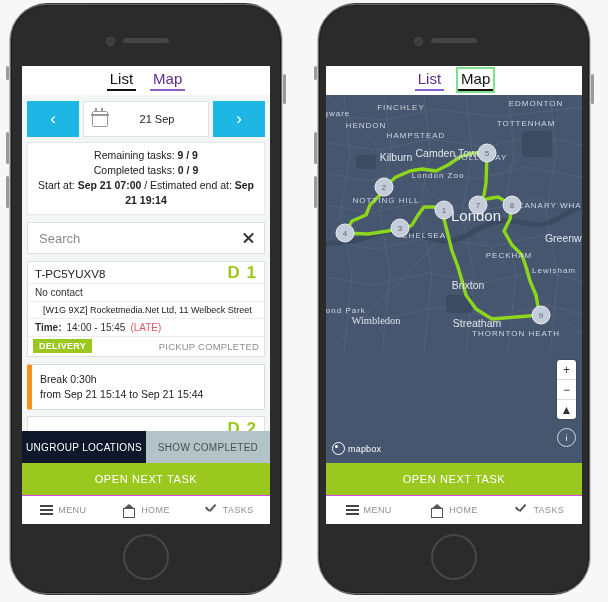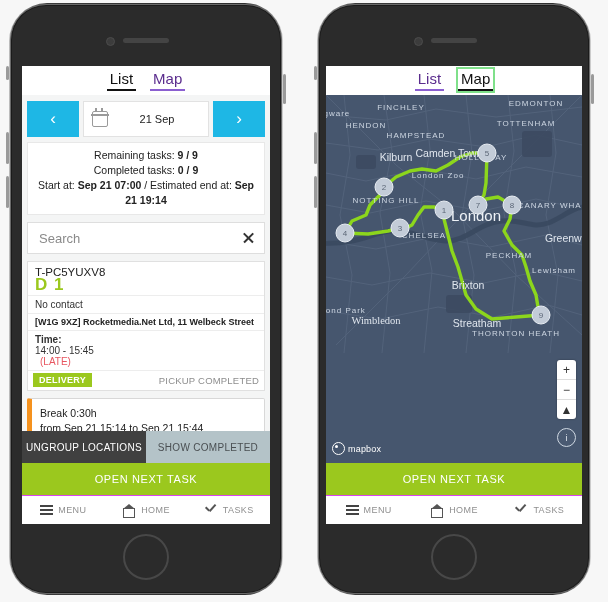--- a/index.html
+++ b/index.html
@@ -84,45 +84,45 @@
     display:flex;align-items:center;padding:0 9px;}
   .search-input{flex:1;border:none;outline:none;font-size:13px;color:#8a8a8a;
     font-family:"Liberation Sans",sans-serif;background:transparent;}
   .search-input::placeholder{color:#8a8a8a;}
   .xicon{width:13px;height:13px;position:relative;cursor:pointer;flex:none;}
   .xicon:before,.xicon:after{content:"";position:absolute;top:5.5px;left:0;width:13px;height:1.6px;background:#333;}
   .xicon:before{transform:rotate(45deg);} .xicon:after{transform:rotate(-45deg);}
 
   
   .card{background:#fff;border:1px solid #e0e0e0;margin:7px 5px 0;}
-  .crow{padding:3px 7px;border-bottom:1px solid #ededed;font-size:10px;color:#333;display:flex;align-items:flex-start;flex-direction:column;}
+  .crow{padding:3px 7px;border-bottom:1px solid #ededed;font-size:10px;color:#333;display:flex;align-items:flex-end;}
   .crow.head{padding:4px 7px 3px;}
   .crow:last-child{border-bottom:none;}
   .tid{font-size:11.5px;color:#222;flex:1;}
   .dcode{font-size:17px;color:#9bc81e;font-weight:bold;letter-spacing:1px;line-height:14px;}
-  .addr{font-size:9px;font-weight:bold;color:#222;}
+  .addr{font-size:9px;font-weight:normal;color:#222;margin-left:8px;}
   .tlabel{font-weight:bold;margin-right:5px;}
   .late{color:#e8555f;margin-left:5px;}
   .badges{display:flex;align-items:center;justify-content:space-between;padding:2px 5px 3px 5px;}
   .badge-del{background:#9bc81e;color:#fff;font-size:9px;font-weight:bold;padding:2px 6px;letter-spacing:.3px;}
   .badge-pick{color:#8d8d8d;font-size:9.5px;letter-spacing:.2px;}
 
   
   .breakcard{background:#fff;border:1px solid #d8d8d8;border-left:5px solid #f5921e;
     margin:7px 5px 0;padding:7px 8px;font-size:10.5px;line-height:15px;color:#222;border-radius:2px;}
 
   
   .peek{background:#fff;border:1px solid #e0e0e0;margin:6px 5px 0;height:22px;position:relative;overflow:hidden;}
   .peek .dcode{position:absolute;right:7px;top:5px;}
 
   
   .grouprow{display:flex;height:32px;flex:none;}
   .gbtn{flex:1;display:flex;align-items:center;justify-content:center;font-size:10px;
     letter-spacing:.3px;cursor:pointer;}
-  .gbtn.a{background:#404040;color:#fff;}
+  .gbtn.a{background:#0f172a;color:#fff;}
   .gbtn.b{background:#b4c3c8;color:#4a4f52;}
   .opennext{height:32px;background:#9bc81e;color:#fff;display:flex;align-items:center;justify-content:center;
     font-size:11px;letter-spacing:.6px;flex:none;cursor:pointer;}
 
   
   .navbar{height:28px;background:#fff;border-top:1px solid #d946ef;display:flex;align-items:center;flex:none;}
   .navitem{flex:1;display:flex;align-items:center;justify-content:center;gap:5px;
     font-size:9px;color:#8f8f8f;letter-spacing:.4px;cursor:pointer;}
   .burger{width:13px;height:10px;position:relative;flex:none;}
   .burger span{position:absolute;left:0;width:13px;height:2px;background:#444;}

